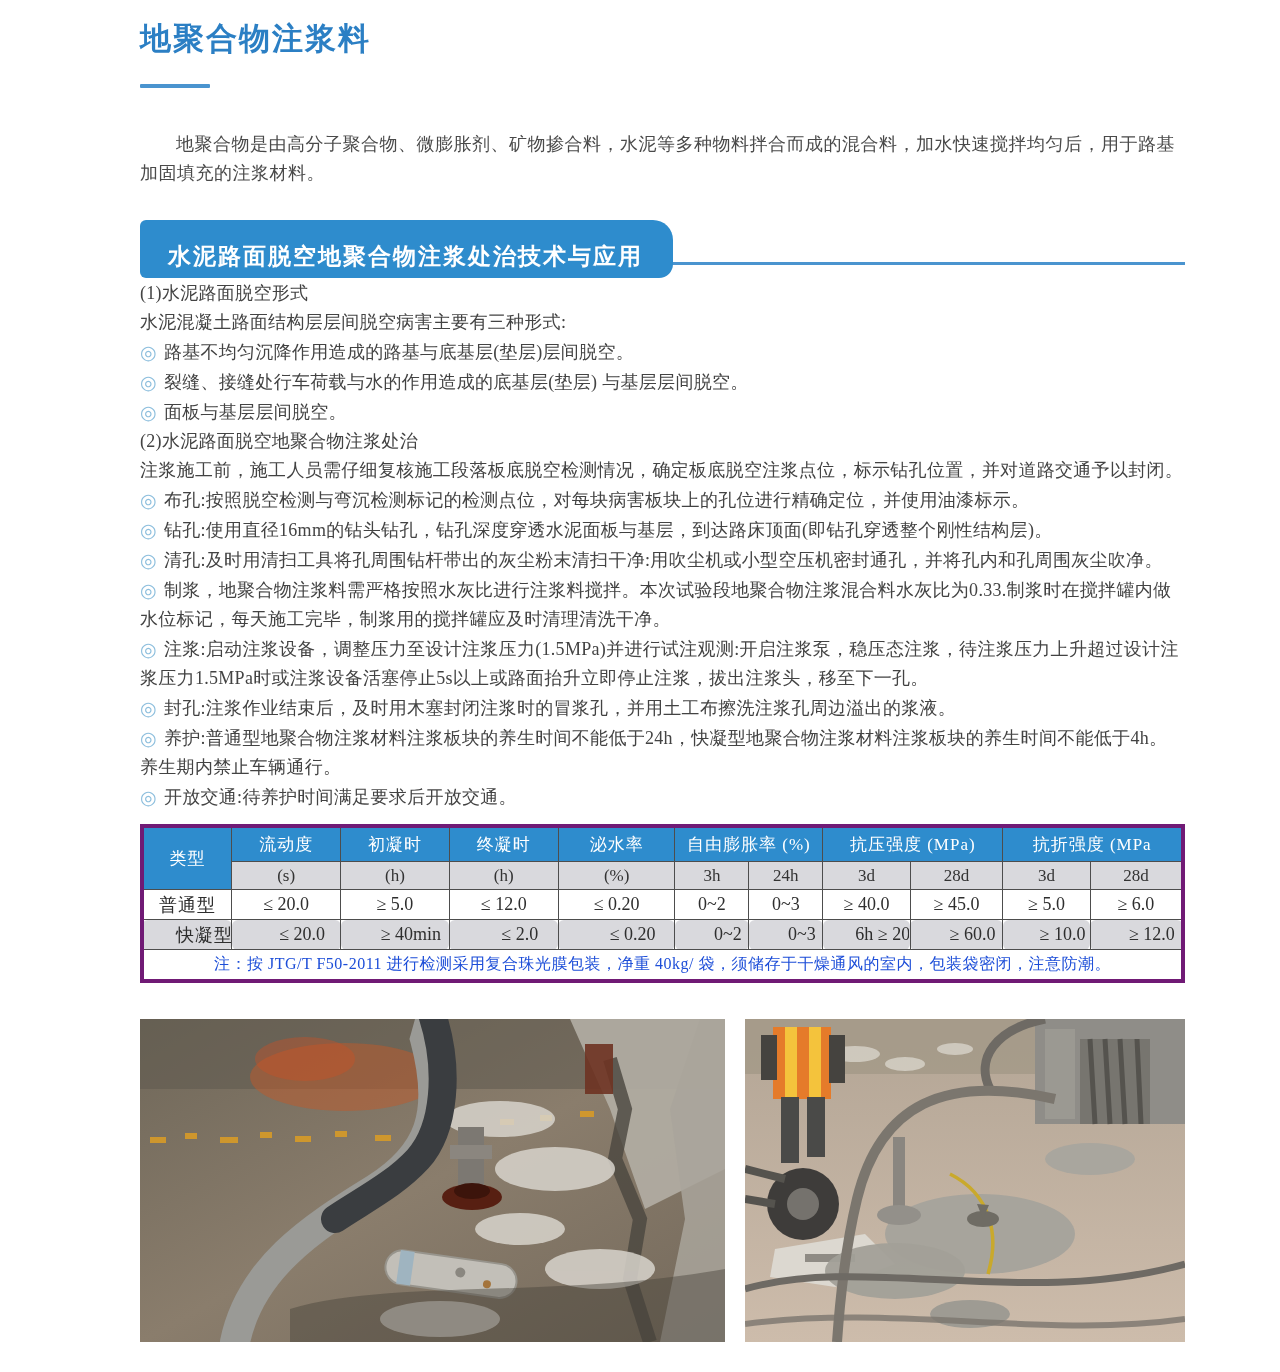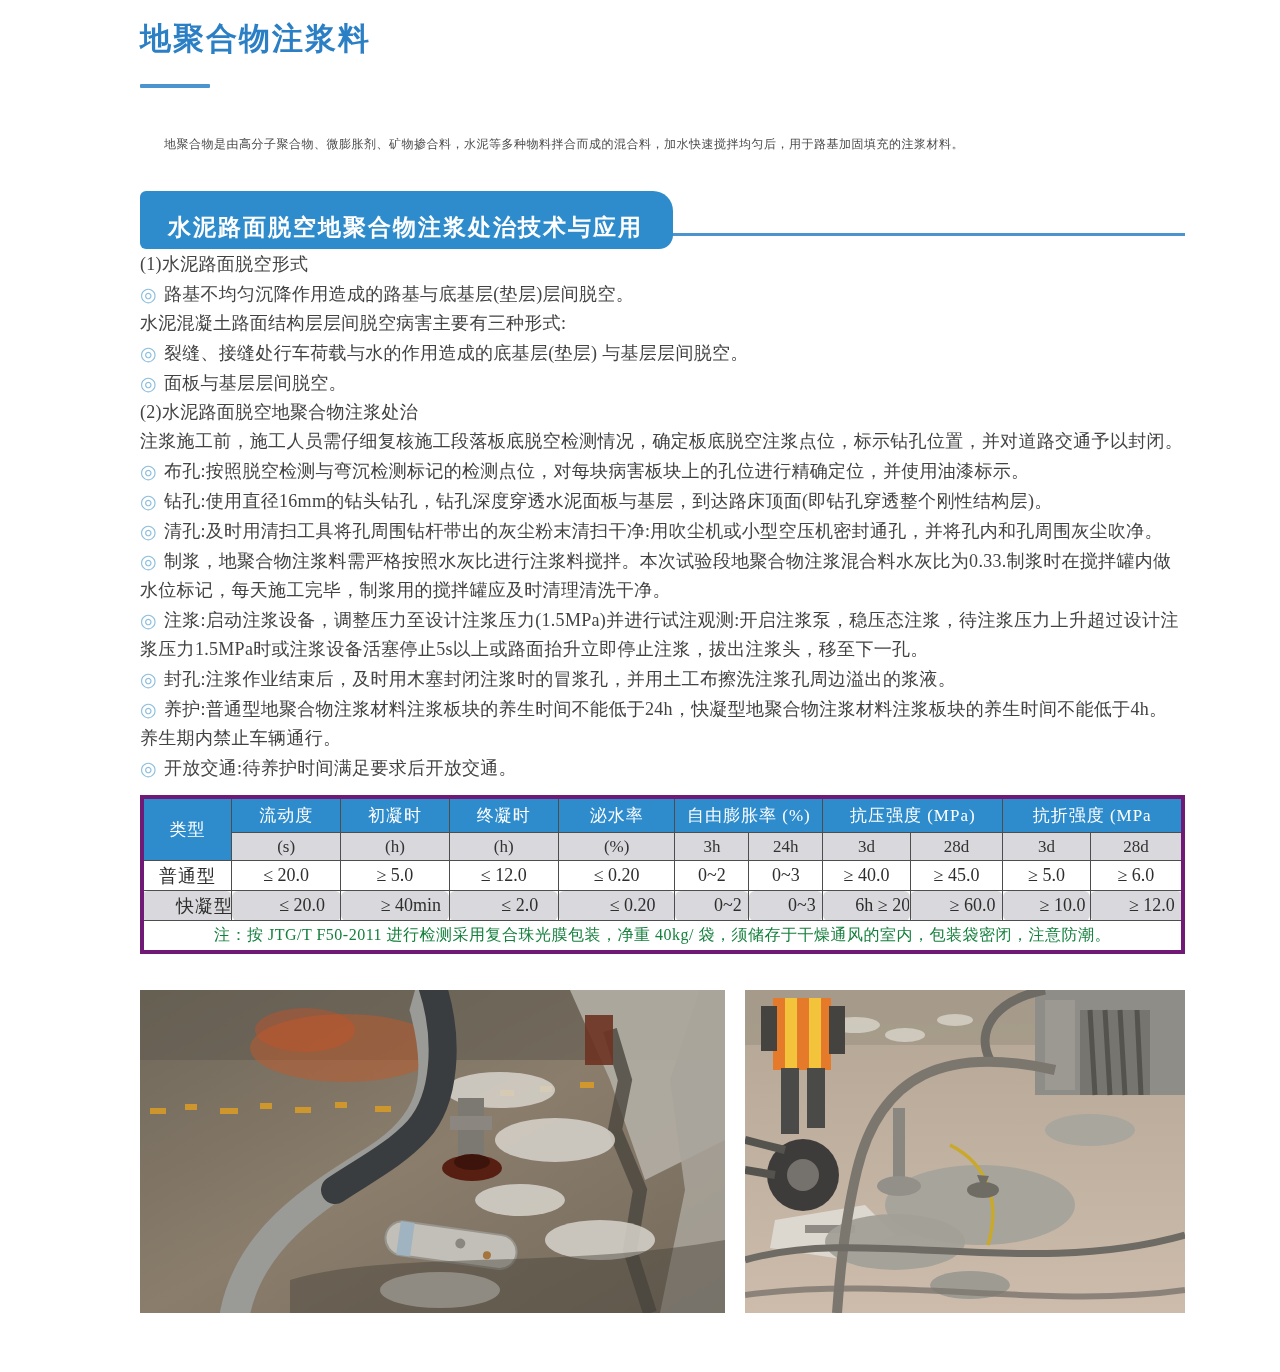--- a/index.html
+++ b/index.html
@@ -12,21 +12,21 @@
   .content{width:1045px;}
   
   .doc-title{
     font-size:31px;font-weight:bold;color:#2b7fc4;margin:0;letter-spacing:2px;
   }
   .title-dash{
     width:70px;height:4px;background:#4a94cf;margin-top:24px;border-radius:1px;
   }
   
   .intro{
-    margin-top:42px;font-size:12px;line-height:29px;color:#4a4a4a;
+    margin-top:42px;font-size:18px;line-height:29px;color:#4a4a4a;
     text-indent:2em;letter-spacing:0.5px;
   }
   
   .banner-wrap{position:relative;margin-top:32px;height:45px;}
   .banner-line{
     position:absolute;left:4px;right:0;bottom:0;height:3px;background:#4a94cf;
   }
   .banner{
     position:relative;display:inline-block;background:#2e8ccd;color:#ffffff;
     font-size:23px;font-weight:bold;letter-spacing:2px;line-height:42px;
@@ -50,21 +50,21 @@
   .spec-table .blue{
     background:#2e8ccd;color:#ffffff;font-size:17px;height:33px;letter-spacing:1px;
   }
   .spec-table .h2 th{
     background:#d9d9dd;color:#333333;font-size:17px;height:27px;
   }
   .spec-table tbody td{font-size:18px;color:#2e2e2e;height:29px;border-radius:6px;}
   .spec-table tr.gray td{background:#d9d9dd;padding-left:32px;}
   .spec-table .rowtype{letter-spacing:1px;}
   .spec-table .note-row td{
-    background:#ffffff;font-size:16px;color:#15803d;height:29px;letter-spacing:0.5px;
+    background:#ffffff;font-size:16px;color:#1d4ed8;height:29px;letter-spacing:0.5px;
   }
   
   .photos{margin-top:36px;display:flex;gap:20px;}
   .photo{display:block;background:#9a9288;}
   .photo svg{display:block;}
 </style>
 </head>
 <body>
 
 <div class="page">
@@ -75,22 +75,22 @@
 
     <p class="intro">地聚合物是由高分子聚合物、微膨胀剂、矿物掺合料，水泥等多种物料拌合而成的混合料，加水快速搅拌均匀后，用于路基加固填充的注浆材料。</p>
 
     <div class="banner-wrap">
       <div class="banner-line"></div>
       <div class="banner">水泥路面脱空地聚合物注浆处治技术与应用</div>
     </div>
 
     <div class="body-text">
       <p class="para"><span>(1)水泥路面脱空形式</span></p>
+      <p class="para"><span>水泥混凝土路面结构层层间脱空病害主要有三种形式:</span></p>
       <p class="para"><span class="bullet">◎</span><span>路基不均匀沉降作用造成的路基与底基层(垫层)层间脱空。</span></p>
-      <p class="para"><span>水泥混凝土路面结构层层间脱空病害主要有三种形式:</span></p>
       <p class="para"><span class="bullet">◎</span><span>裂缝、接缝处行车荷载与水的作用造成的底基层(垫层) 与基层层间脱空。</span></p>
       <p class="para"><span class="bullet">◎</span><span>面板与基层层间脱空。</span></p>
       <p class="para"><span>(2)水泥路面脱空地聚合物注浆处治</span></p>
       <p class="para"><span>注浆施工前，施工人员需仔细复核施工段落板底脱空检测情况，确定板底脱空注浆点位，标示钻孔位置，并对道路交通予以封闭。</span></p>
       <p class="para"><span class="bullet">◎</span><span>布孔:按照脱空检测与弯沉检测标记的检测点位，对每块病害板块上的孔位进行精确定位，并使用油漆标示。</span></p>
       <p class="para"><span class="bullet">◎</span><span>钻孔:使用直径16mm的钻头钻孔，钻孔深度穿透水泥面板与基层，到达路床顶面(即钻孔穿透整个刚性结构层)。</span></p>
       <p class="para"><span class="bullet">◎</span><span>清孔:及时用清扫工具将孔周围钻杆带出的灰尘粉末清扫干净:用吹尘机或小型空压机密封通孔，并将孔内和孔周围灰尘吹净。</span></p>
       <p class="para"><span class="bullet">◎</span><span>制浆，地聚合物注浆料需严格按照水灰比进行注浆料搅拌。本次试验段地聚合物注浆混合料水灰比为0.33.制浆时在搅拌罐内做水位标记，每天施工完毕，制浆用的搅拌罐应及时清理清洗干净。</span></p>
       <p class="para"><span class="bullet">◎</span><span>注浆:启动注浆设备，调整压力至设计注浆压力(1.5MPa)并进行试注观测:开启注浆泵，稳压态注浆，待注浆压力上升超过设计注浆压力1.5MPa时或注浆设备活塞停止5s以上或路面抬升立即停止注浆，拔出注浆头，移至下一孔。</span></p>
       <p class="para"><span class="bullet">◎</span><span>封孔:注浆作业结束后，及时用木塞封闭注浆时的冒浆孔，并用土工布擦洗注浆孔周边溢出的浆液。</span></p>

